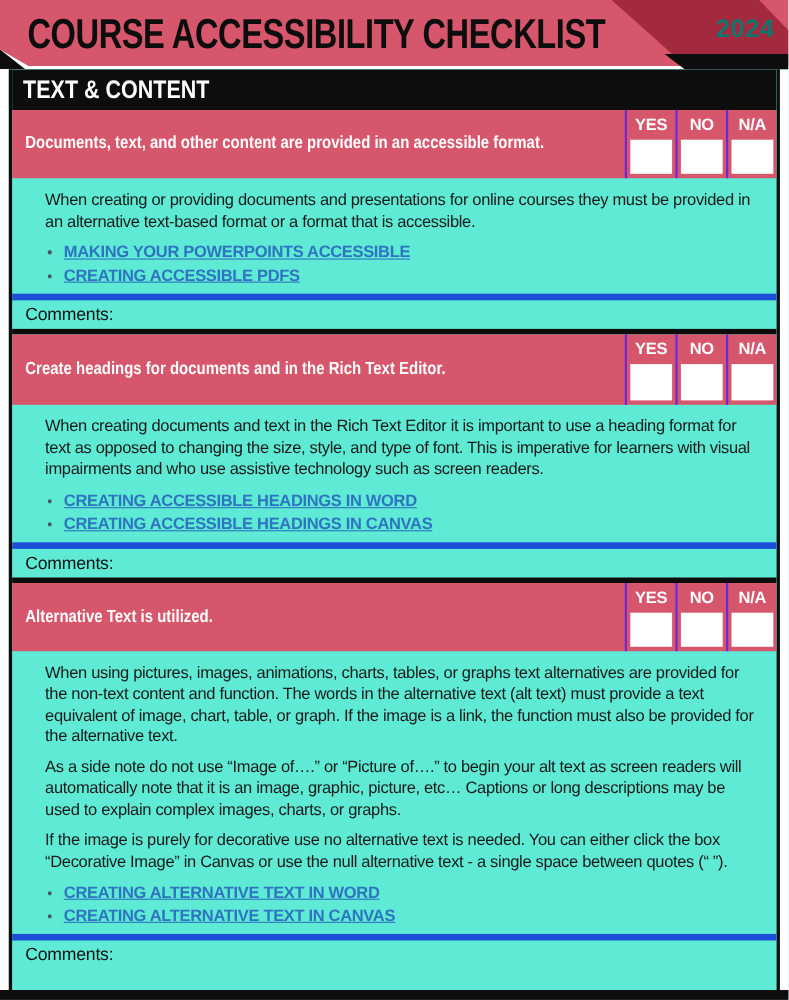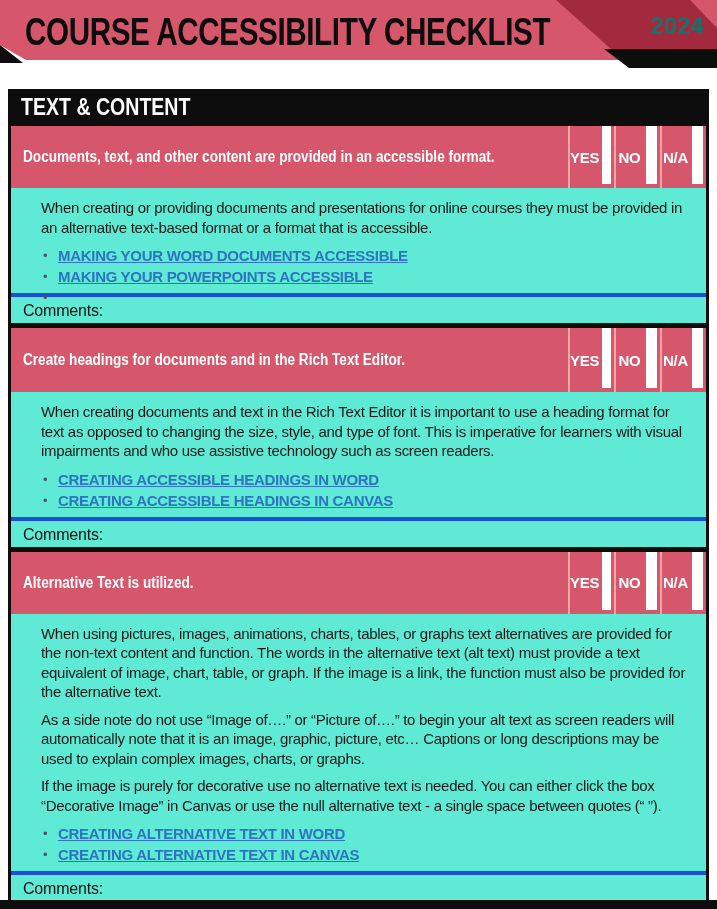--- a/index.html
+++ b/index.html
@@ -5,21 +5,21 @@
   * { box-sizing: border-box; margin: 0; padding: 0; }
   html, body { width: 717px; height: 909px; overflow: hidden; }
   body {
     font-family: "Liberation Sans", "DejaVu Sans", sans-serif;
     background: #ffffff;
     color: #1a1a1a;
   }
   .page { width: 717px; height: 909px; display: flex; flex-direction: column; background: #fff; }
 
   
-  .banner { position: relative; height: 89px; flex: 0 0 auto; }
+  .banner { position: relative; height: 63px; flex: 0 0 auto; }
   .shape { position: absolute; inset: 0; }
   .pink-ribbon { background: #d6566b; clip-path: polygon(0 0, 100% 0, 100% 60px, 26px 60px, 0 45px); }
   .black-left  { background: #0d0d0d; clip-path: polygon(0 45px, 23px 63px, 0 63px); }
   .black-right { background: #0d0d0d; clip-path: polygon(604px 49px, 717px 49px, 717px 68px, 629px 68px); }
   .year-flag   { background: #a32a3e; clip-path: polygon(556px 0, 690px 0, 717px 28px, 717px 49px, 611px 49px); }
   .title {
     position: absolute; left: 25px; top: 9px; height: 46px; line-height: 46px;
     font-size: 38px; font-weight: bold; color: #0d0d0d; white-space: nowrap;
     transform: scaleX(0.78); transform-origin: left center; letter-spacing: -0.5px;
   }
@@ -47,40 +47,40 @@
 
   .pink-row { display: flex; background: #d6566b; flex: 0 0 auto; }
   .pink-row.h62 { height: 62px; }
   .pink-row.h52 { height: 64px; }
   .q-label { flex: 1 1 auto; display: flex; align-items: center; padding-left: 12px; overflow: hidden; }
   .q-label span {
     color: #fff; font-weight: bold; font-size: 16px; white-space: nowrap;
     transform: scaleX(0.85); transform-origin: left center;
   }
   .answers { flex: 0 0 138px; display: flex; }
-  .acol { flex: 1 1 0; border-left: 2px solid #fca5a5; display: flex; flex-direction: row; }
+  .acol { flex: 1 1 0; border-left: 2px solid #6d28d9; display: flex; flex-direction: column; }
   .acol-head {
     flex: 0 0 27px; display: flex; align-items: center; justify-content: center;
     color: #fff; font-weight: bold; font-size: 15px; letter-spacing: -0.2px;
   }
   .checkbox { flex: 1 1 auto; background: #fff; margin: 0 3px 4px 3px; }
 
   .body { padding: 6px 14px 4px 14px; }
   .body p { font-size: 15px; line-height: 19.5px; letter-spacing: -0.3px; margin: 4px 0 8px 16px; }
   .body ul { list-style: none; margin: 9px 0 2px 12px; }
   .body li { position: relative; padding-left: 21px; line-height: 20px; margin: 1px 0; }
   .body li .bullet {
     position: absolute; left: 6px; top: 0; color: #4a5568; font-size: 13px;
   }
   .link {
     color: #2f74c0; font-weight: bold; font-size: 15px; letter-spacing: -0.3px;
     text-decoration: underline; cursor: pointer; white-space: nowrap;
   }
 
-  .comments { border-top: 4px solid #1d4ed8; display: flex; padding: 5px 0 3px 12px; min-height: 29px; }
+  .comments { border-top: 6px solid #1d4ed8; display: flex; padding: 5px 0 3px 12px; min-height: 29px; }
   .comments .c-label { font-size: 16px; letter-spacing: -0.2px; color: #111; flex: 0 0 auto; }
   .comments .c-field { flex: 1 1 auto; }
   .item.grow .comments { flex: 1 1 auto; }
 
   .sep { flex: 0 0 5px; background: #0d0d0d; }
 
   .bottom-bar { flex: 0 0 9px; background: #0d0d0d; width: 717px; }
 </style>
 </head>
 <body>
@@ -118,23 +118,23 @@
           </div>
           <div class="acol">
             <div class="acol-head">N/A</div>
             <div class="checkbox"></div>
           </div>
         </div>
       </div>
       <div class="body">
         <p>When creating or providing documents and presentations for online courses they must be provided in an alternative text-based format or a format that is accessible.</p>
         <ul>
-          <li><span class="bullet">•</span><a class="link">MAKING YOUR WORD DOCUMENTS ACCESSIBLE</a></li>
+          <li><span class="bullet">•</span></li>
           <li><span class="bullet">•</span><a class="link">MAKING YOUR POWERPOINTS ACCESSIBLE</a></li>
-          <li><span class="bullet">•</span></li>
+          <li><span class="bullet">•</span><a class="link">CREATING ACCESSIBLE PDFS</a></li>
         </ul>
       </div>
       <div class="comments">
         <span class="c-label">Comments:</span>
         <span class="c-field"></span>
       </div>
       <div class="sep"></div>
     </section>
 
     <section class="item">

